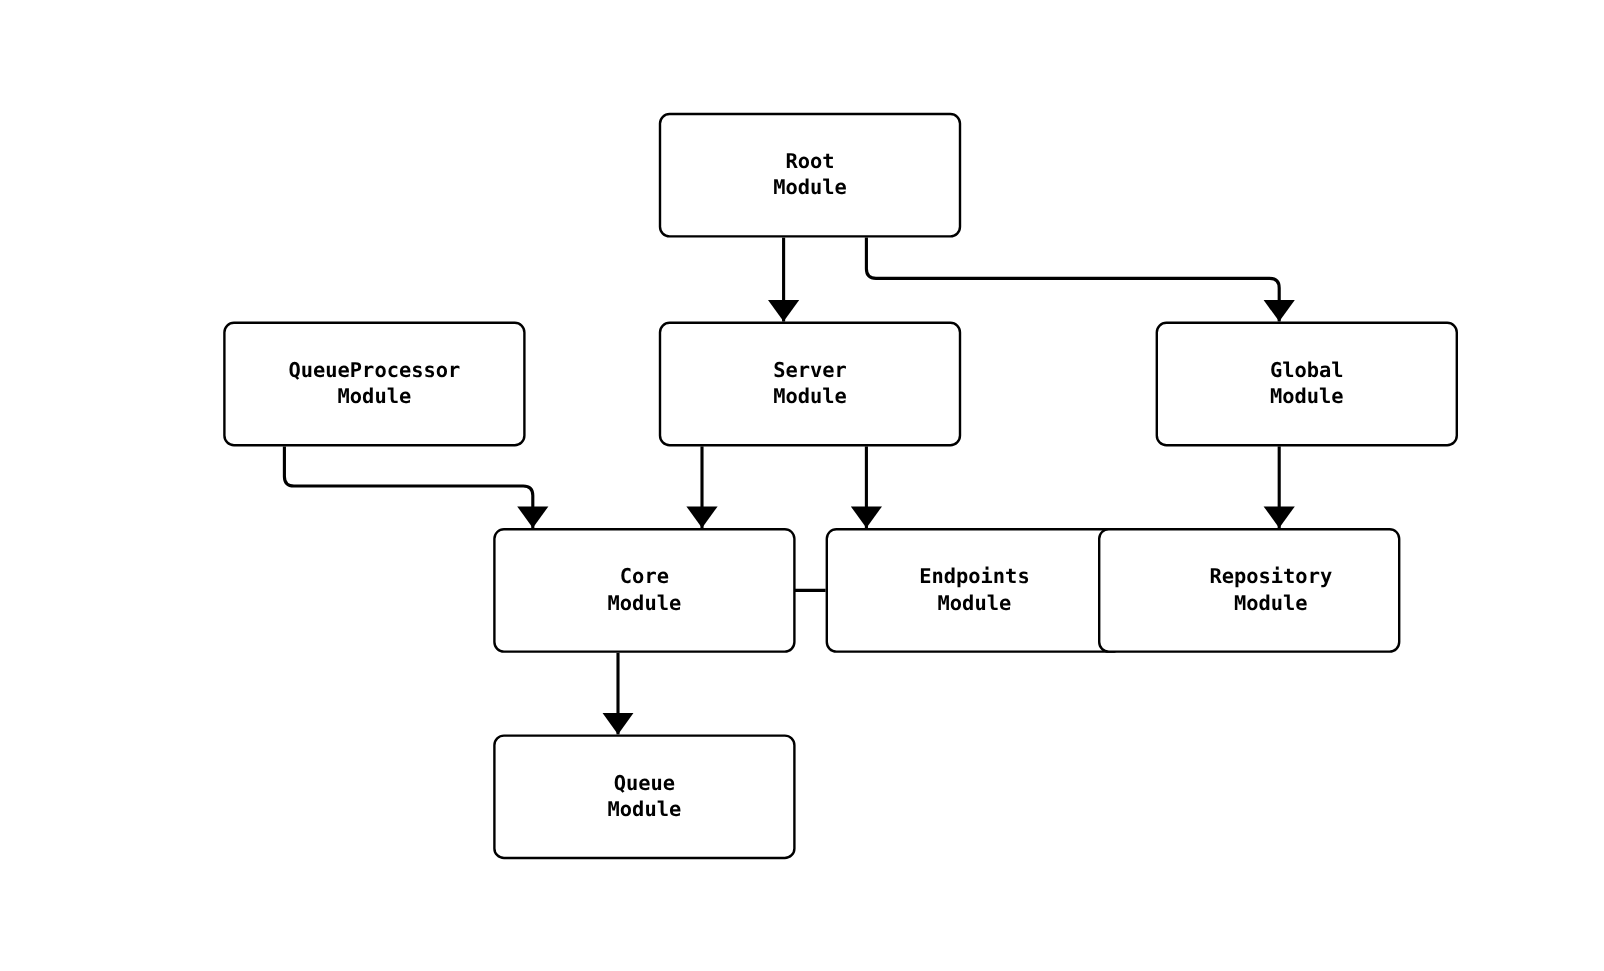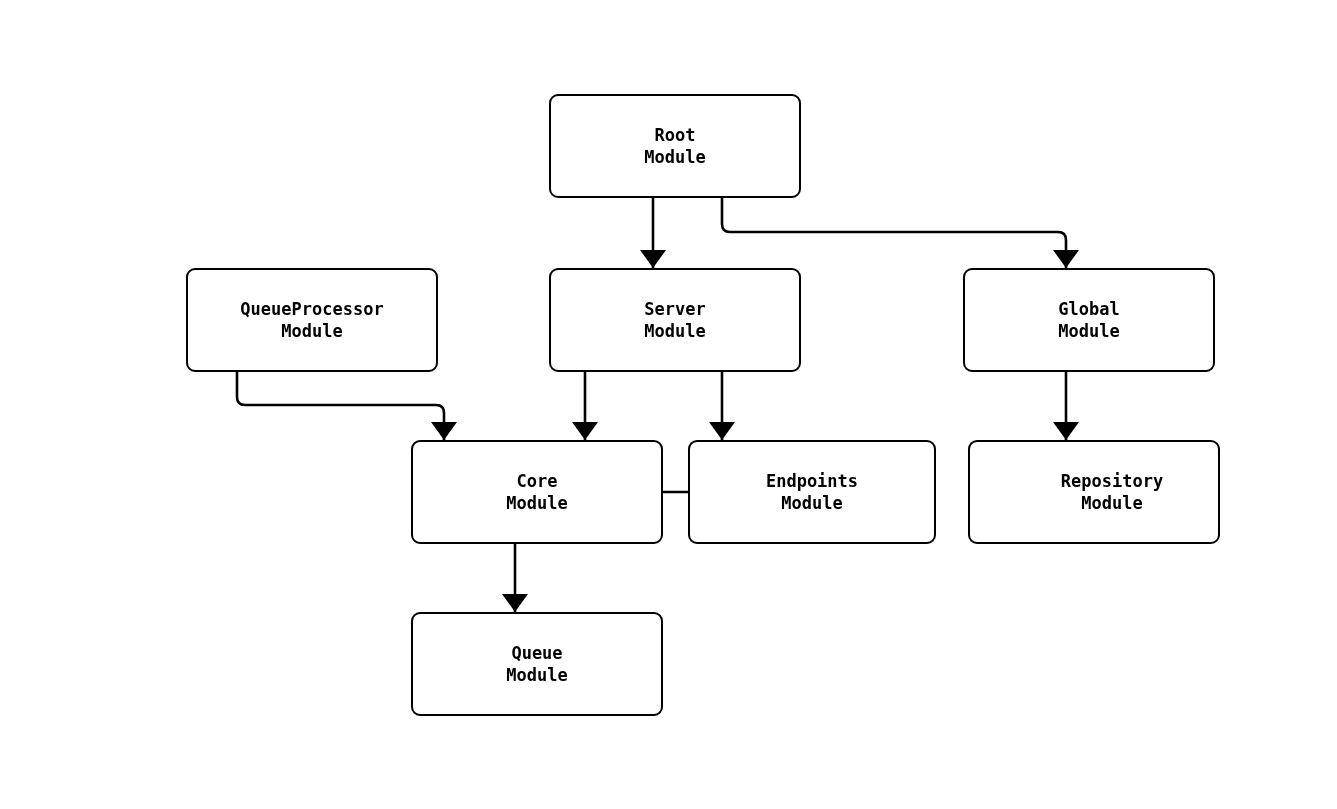--- a/index.html
+++ b/index.html
@@ -46,21 +46,21 @@
     color: #000000;
   }
   .node span { display: block; }
 
   .node-root          { left: 549px; top:  94px; }
   .node-queueprocessor{ left: 150px; top: 268px; margin-left: 36px; }
   .node-server        { left: 549px; top: 268px; }
   .node-global        { left: 963px; top: 268px; }
   .node-core          { left: 411px; top: 440px; text-align: right; }
   .node-endpoints     { left: 688px; top: 440px; width: 248px; }
-  .node-repository    { left: 968px; top: 440px; padding-left: 36px; }
+  .node-repository    { left: 915px; top: 440px; padding-left: 36px; }
   .node-queue         { left: 411px; top: 612px; }
 </style>
 </head>
 <body>
 
 <div class="canvas">
 
   <svg class="edges-layer" width="1337" height="809" viewBox="0 0 1337 809" xmlns="http://www.w3.org/2000/svg">
     <defs>
       <marker id="arrowhead" markerUnits="userSpaceOnUse" markerWidth="20" markerHeight="28" refX="18" refY="14" orient="auto">

